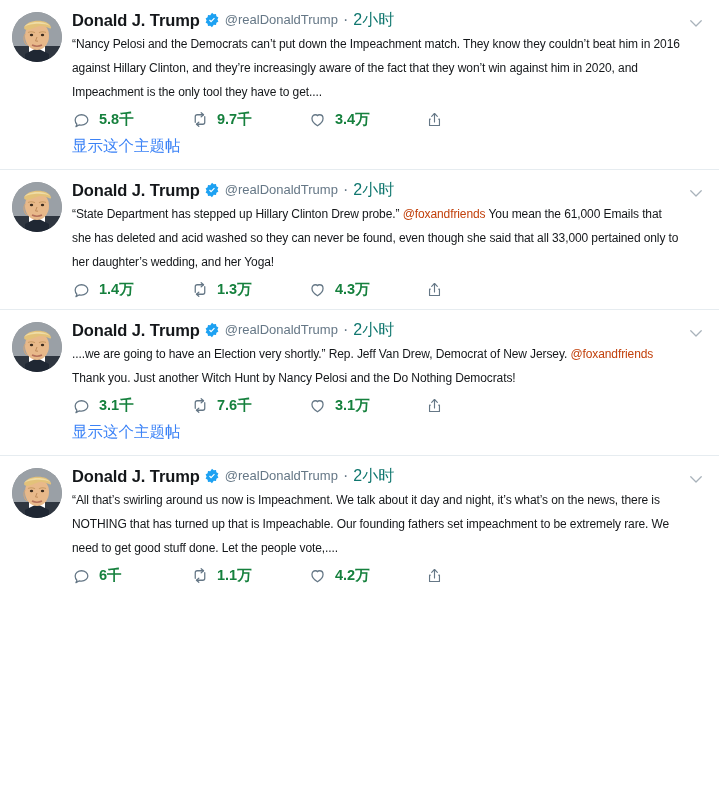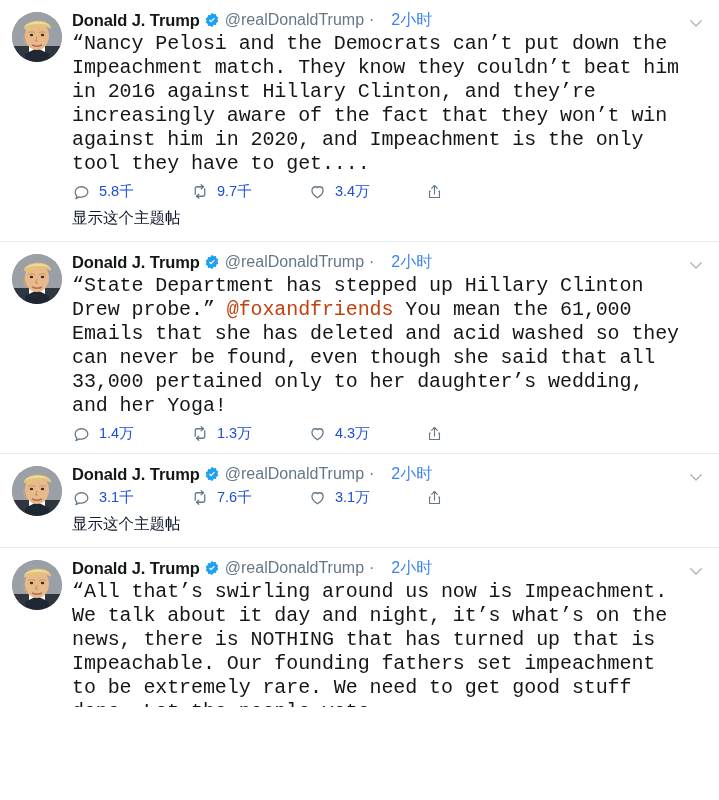--- a/index.html
+++ b/index.html
@@ -64,84 +64,83 @@
   .verified {
     display: inline-block;
     width: 16px;
     height: 16px;
     margin: 0 5px 0 4px;
     flex: 0 0 16px;
   }
   .verified svg { display: block; }
   .handle {
     color: #657786;
-    font-size: 16px;
+    font-size: 13px;
   }
   .dot {
     color: #657786;
     font-size: 16px;
     padding: 0 5px;
   }
   .time {
-    color: #3b82f6;
+    color: #0f766e;
     font-size: 16px;
-    margin-left: 12px;
   }
 
   .caret {
     position: absolute;
     right: 14px;
     top: 14px;
     width: 18px;
     height: 18px;
     color: #a5b0b8;
     cursor: pointer;
   }
   .caret svg { display: block; }
 
   .text {
-    font-size: 20px;
+    font-size: 12px;
     line-height: 24px;
     color: #14171a;
     word-wrap: break-word;
     margin-bottom: 6px;
     letter-spacing: -0.1px;
-    font-family: Liberation Mono, monospace;
   }
   .text .mention { color: #c2410c; }
 
   .actions {
     display: flex;
     align-items: center;
     margin-top: 4px;
     margin-bottom: 4px;
     color: #657786;
     font-size: 14.5px;
   }
   .action {
     display: flex;
     align-items: center;
     cursor: pointer;
-    color: #1d4ed8;
+    color: #15803d;
+    font-weight: bold;
   }
   .action .ic {
     width: 19px;
     height: 19px;
     display: inline-block;
     margin-right: 8px;
     color: #657786;
   }
   .action .ic svg { display: block; }
   .a-reply { width: 118px; }
   .a-retweet { width: 118px; align-items: flex-end; }
   .a-like { width: 118px; }
   .a-share { width: 40px; }
 
   .thread-link {
-    color: #0f172a;
+    color: #3b82f6;
     font-size: 15.5px;
     line-height: 22px;
     padding: 2px 0 6px 0;
     cursor: pointer;
     display: inline-block;
   }
 </style>
 </head>
 <body>
 
@@ -348,21 +347,21 @@
           <span class="display-name">Donald J. Trump</span>
           <span class="verified">
             <svg width="16" height="16" viewBox="0 0 24 24" xmlns="http://www.w3.org/2000/svg">
     <path fill="#1da1f2" d="M12 1.2l2.6 2.2 3.4-.3.6 3.4 3 1.7-1.5 3.1 1.5 3.1-3 1.7-.6 3.4-3.4-.3L12 22.8l-2.6-2.2-3.4.3-.6-3.4-3-1.7 1.5-3.1L2.4 9.6l3-1.7.6-3.4 3.4.3z"></path>
     <path fill="#ffffff" d="M10.6 15.6l-3-3 1.3-1.3 1.7 1.7 4.4-4.4 1.3 1.3z"></path>
   </svg>
           </span>
           <span class="handle">@realDonaldTrump</span>
           <span class="dot">·</span>
           <span class="time">2小时</span>
-        </div><div class="actions">
+        </div><div class="text"><span>....we are going to have an Election very shortly.” Rep. Jeff Van Drew, Democrat of New Jersey. </span><span class="mention">@foxandfriends</span><span>  Thank you. Just another Witch Hunt by Nancy Pelosi and the Do Nothing Democrats!</span></div><div class="actions">
           <div class="action a-reply">
             <span class="ic">
               <svg width="19" height="19" viewBox="0 0 24 24" xmlns="http://www.w3.org/2000/svg">
     <path d="M20 12.5c0 3.6-3.6 6.5-8 6.5-.9 0-1.8-.1-2.6-.3L5 21l1.2-3.1C4.8 16.6 4 14.7 4 12.5 4 8.9 7.6 6 12 6s8 2.9 8 6.5z" fill="none" stroke="#657786" stroke-width="1.6" stroke-linejoin="round"></path>
   </svg>
             </span>
             <span>3.1千</span>
           </div>
           <div class="action a-retweet">
             <span class="ic">

